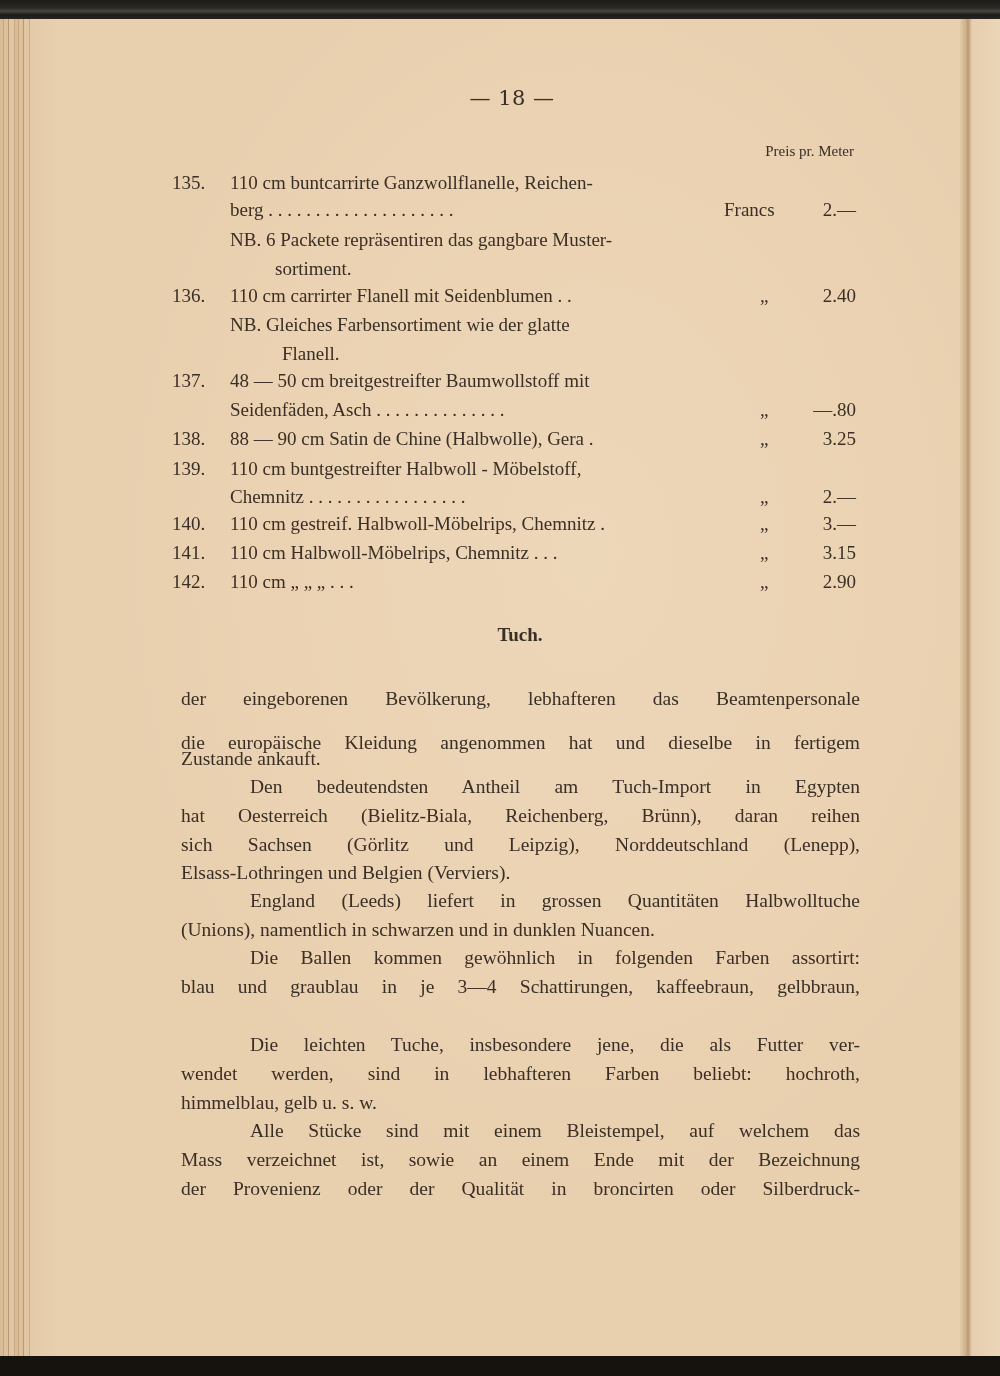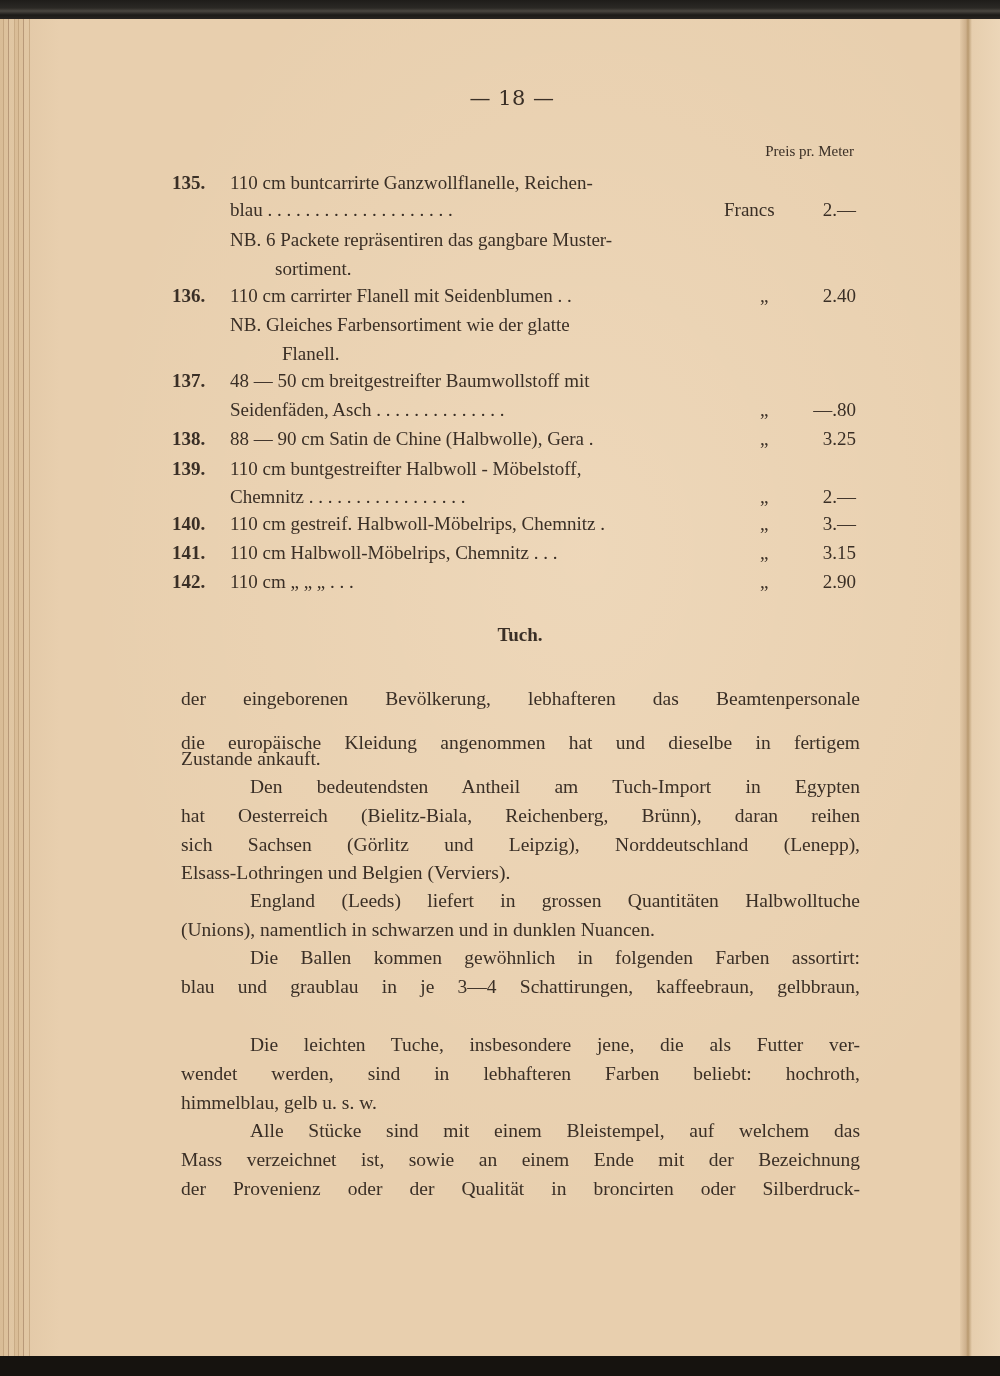--- a/index.html
+++ b/index.html
@@ -48,21 +48,21 @@
     text-align: center; font-size: 21px; letter-spacing: 0.5px;
   }
   .col-header {
     position: absolute; right: 146px; top: 143px;
     font-size: 15px; font-family: "Liberation Serif", serif;
   }
   .entry-line {
     position: absolute; font-size: 19px; font-family: "Liberation Serif", serif;
     white-space: nowrap; line-height: 24px;
   }
-  .num { position: absolute; left: 172px; font-weight: bold; }
+  .num { position: absolute; left: 172px; }
   .desc { position: absolute; text-align: right; }
   .unit { position: absolute; }
   .price { position: absolute; text-align: right; width: 70px; }
   .heading-tuch {
     position: absolute; left: 0; width: 1040px; top: 624px;
     text-align: center; font-size: 19px; font-weight: bold;
     font-family: "Liberation Serif", serif;
   }
   .para-line {
     position: absolute; left: 181px; width: 679px;
@@ -86,21 +86,21 @@
 
 <div class="content">
   <div class="page-number">— 18 —</div>
   <div class="col-header">Preis pr. Meter</div>
 
   <div class="entry-line" style="top:171px;left:0;width:1000px">
     <span class="num">135.</span>
     <span class="desc" style="left:230px">110 cm buntcarrirte Ganzwollflanelle, Reichen-</span>
   </div>
   <div class="entry-line" style="top:198px;left:0;width:1000px">
-    <span class="desc" style="left:230px">blau . . . . . . . . . . . . . . . . . . . .</span>
+    <span class="desc" style="left:230px">berg . . . . . . . . . . . . . . . . . . . .</span>
     <span class="unit" style="left:724px">Francs</span>
     <span class="price" style="left:786px">2.—</span>
   </div>
   <div class="entry-line" style="top:228px;left:0;width:1000px">
     <span class="desc" style="left:230px">NB. 6 Packete repräsentiren das gangbare Muster-</span>
   </div>
   <div class="entry-line" style="top:257px;left:0;width:1000px">
     <span class="desc" style="left:275px">sortiment.</span>
   </div>
 

